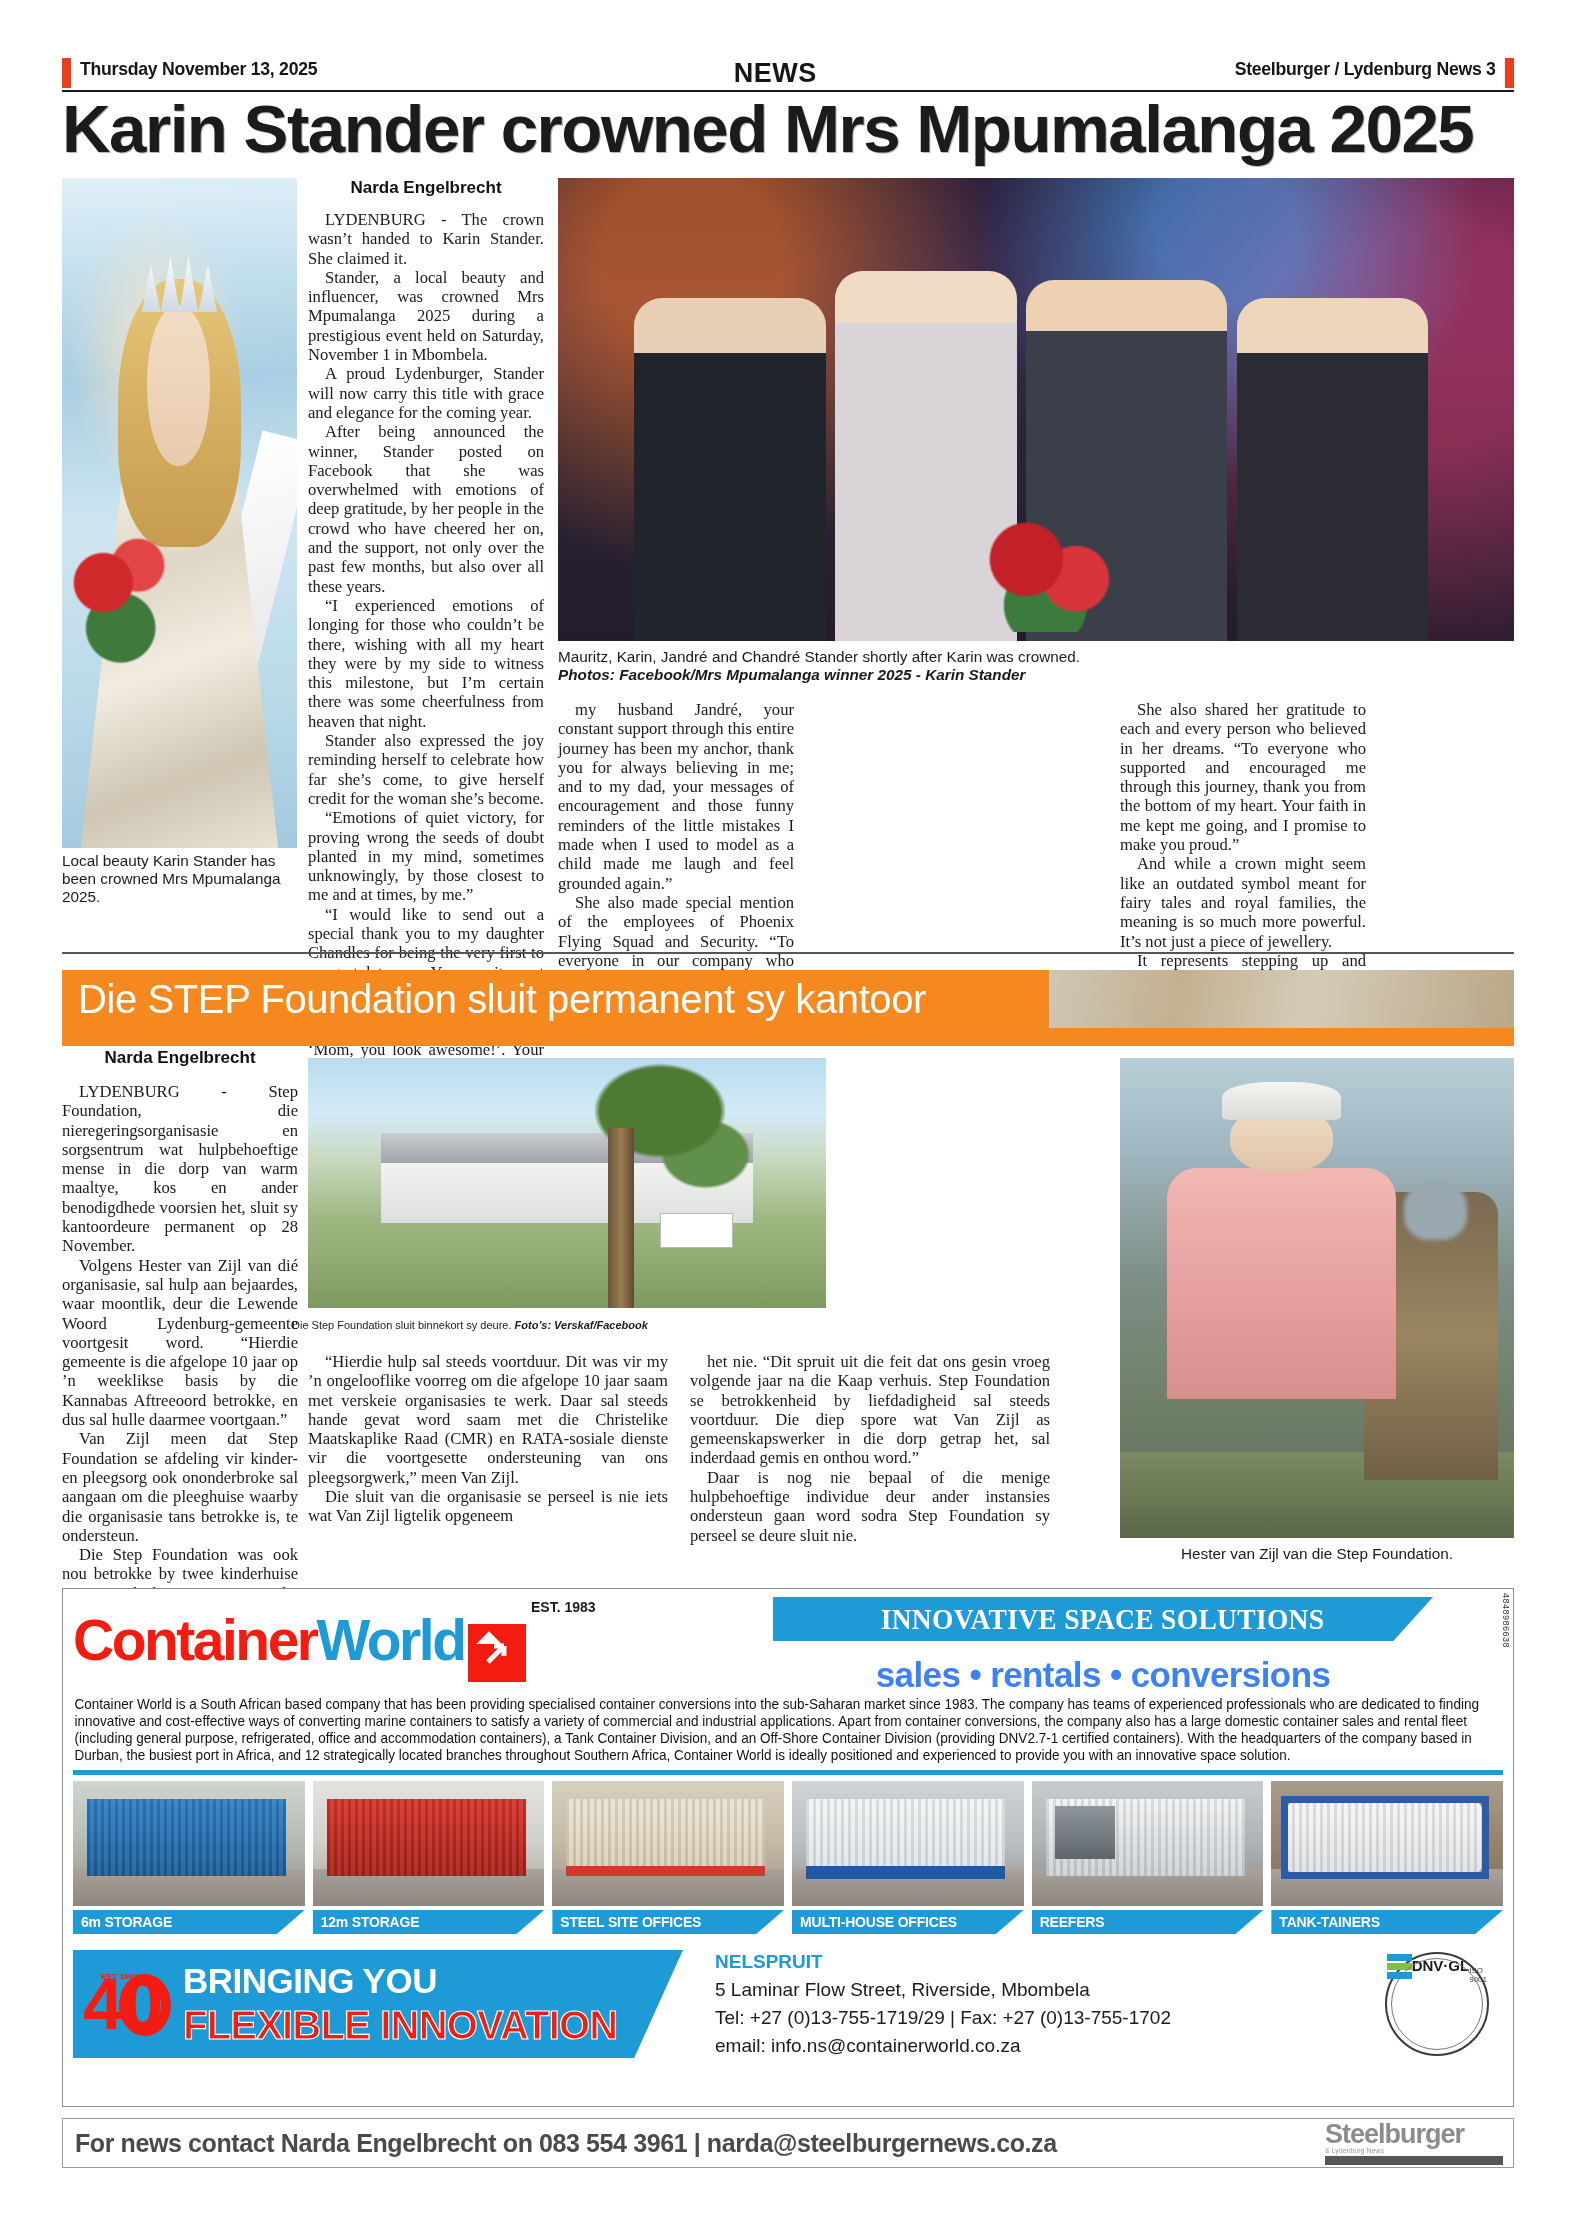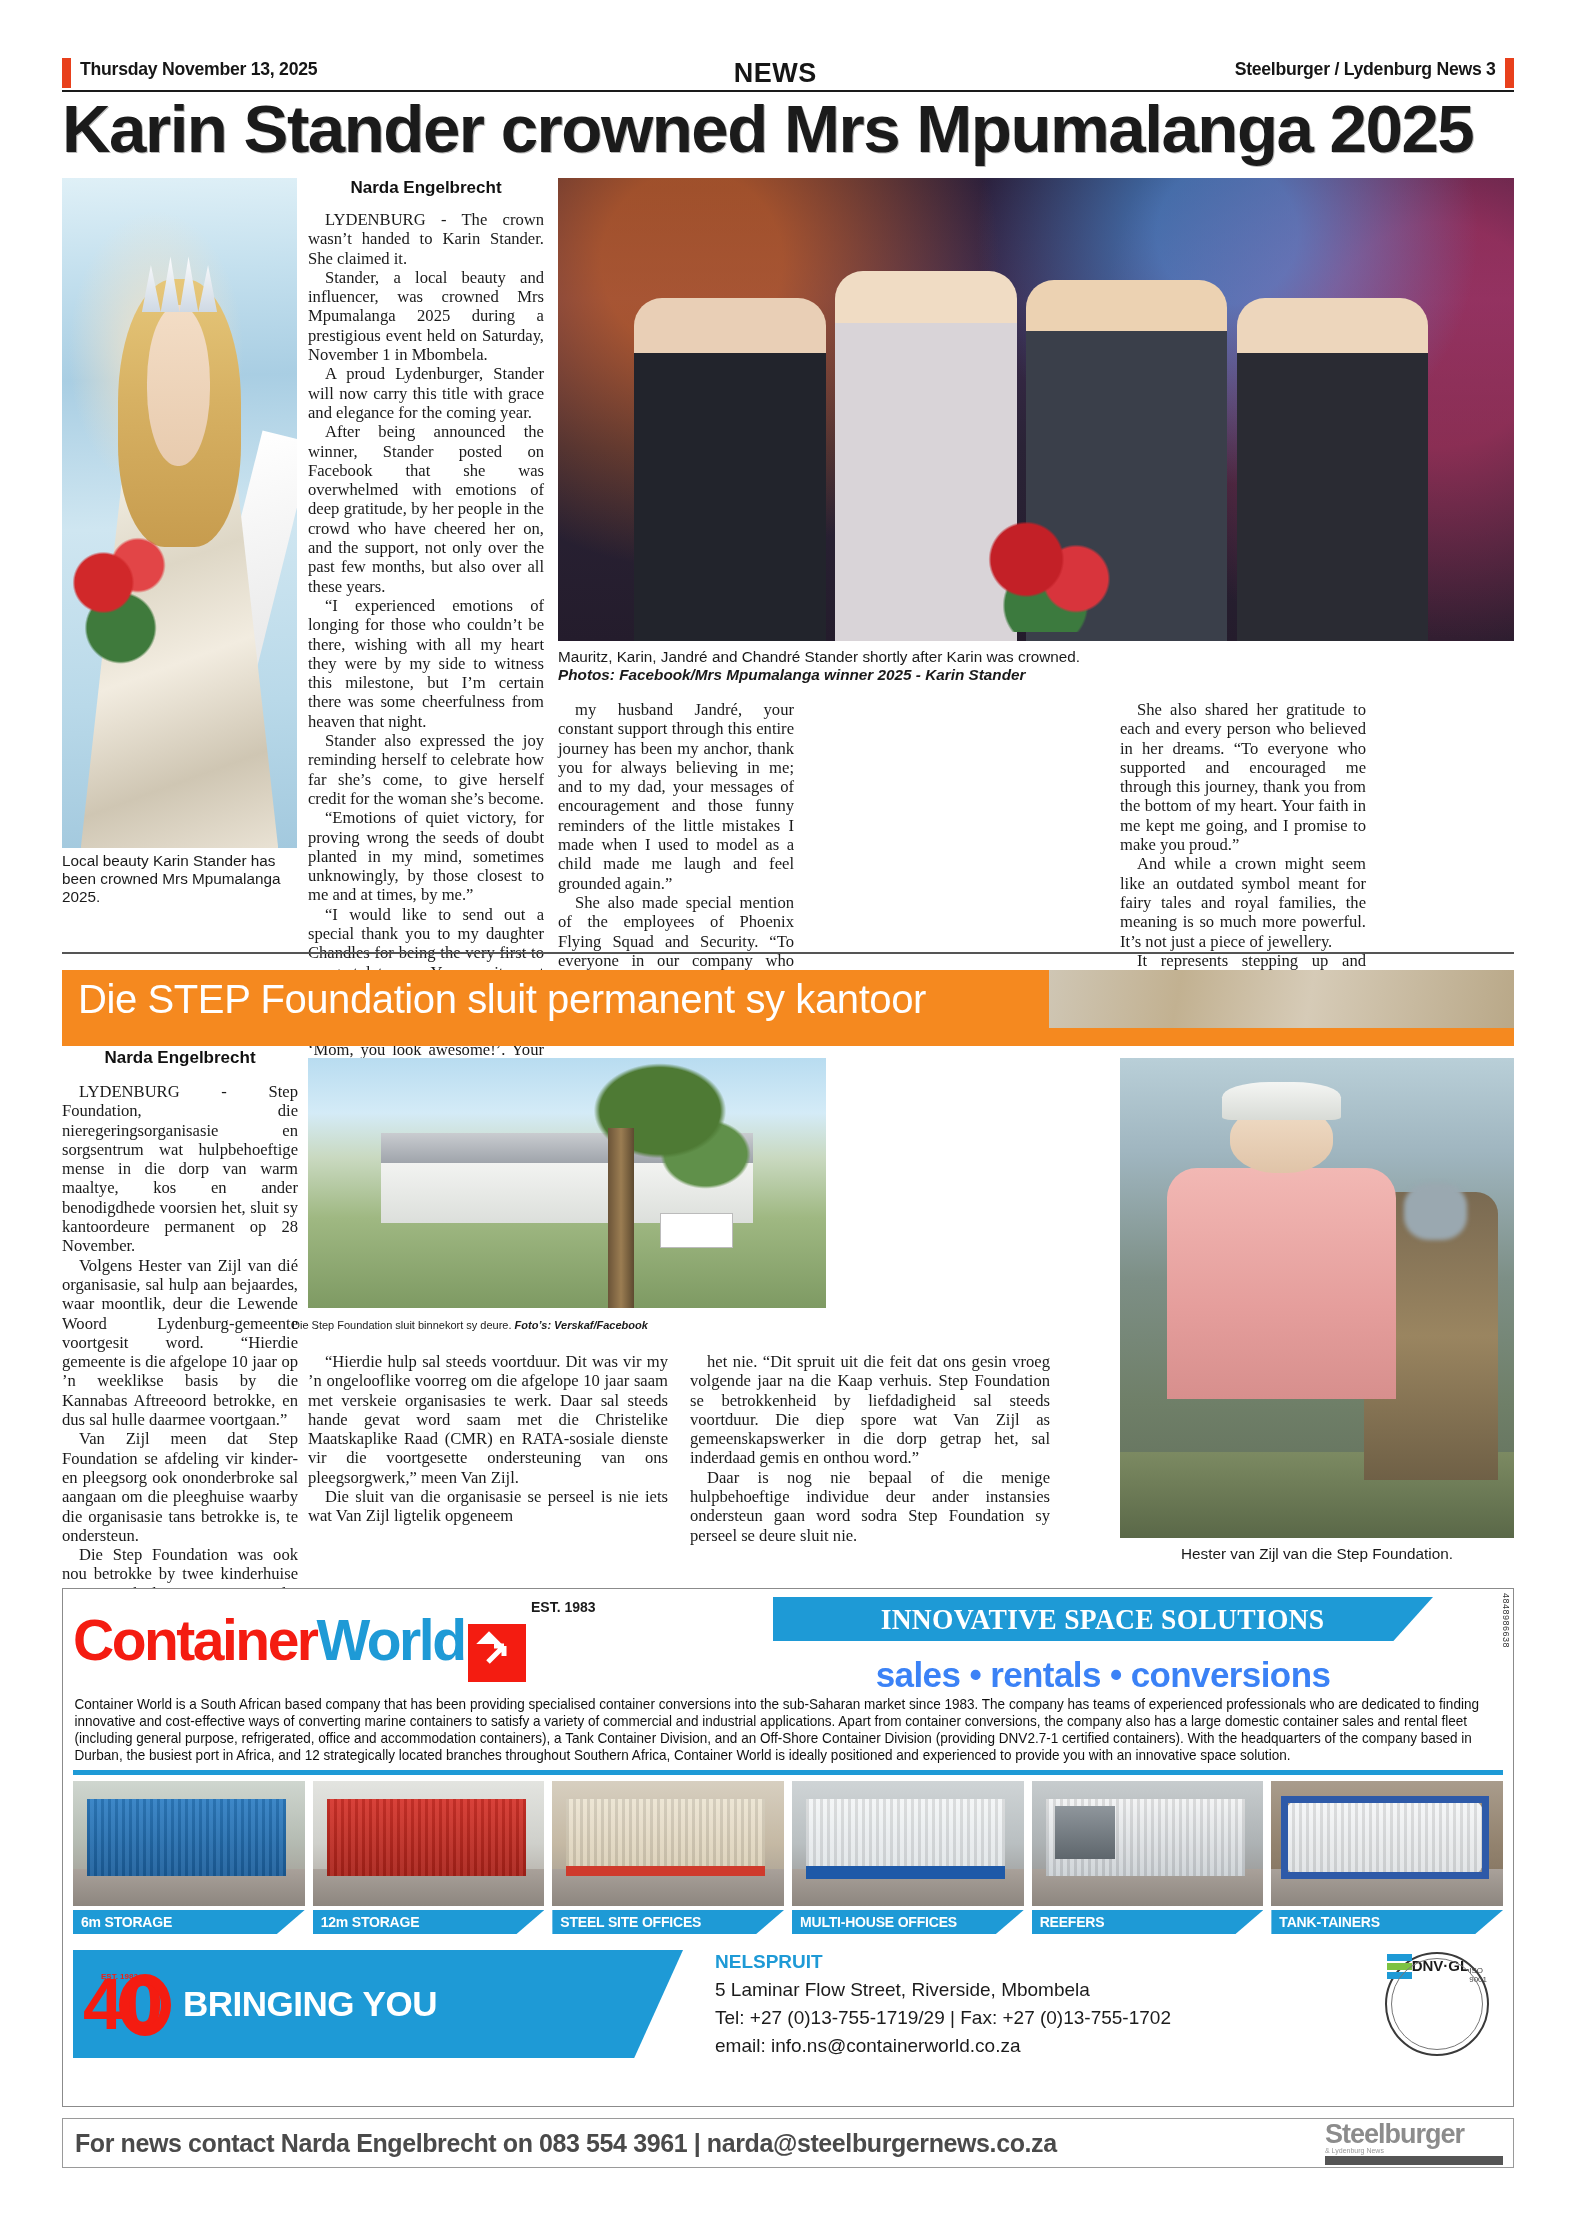--- a/index.html
+++ b/index.html
@@ -672,20 +672,21 @@
 
     <div class="ad-bottom">
       <div class="ad-bringing">
         <div class="ad-40logo">
           <span class="four">40</span>
           <span class="zero"></span>
           <span class="estlabel">EST. 1983</span>
         </div>
         <div class="ad-bringing-text">
           <div class="l1">BRINGING YOU</div>
+          <div class="l2">FLEXIBLE INNOVATION</div>
         </div>
       </div>
 
       <div class="ad-contact">
         <div class="city">NELSPRUIT</div>
         <div>5 Laminar Flow Street, Riverside, Mbombela</div>
         <div>Tel: +27 (0)13-755-1719/29 | Fax: +27 (0)13-755-1702</div>
         <div>email: info.ns@containerworld.co.za</div>
       </div>
 

